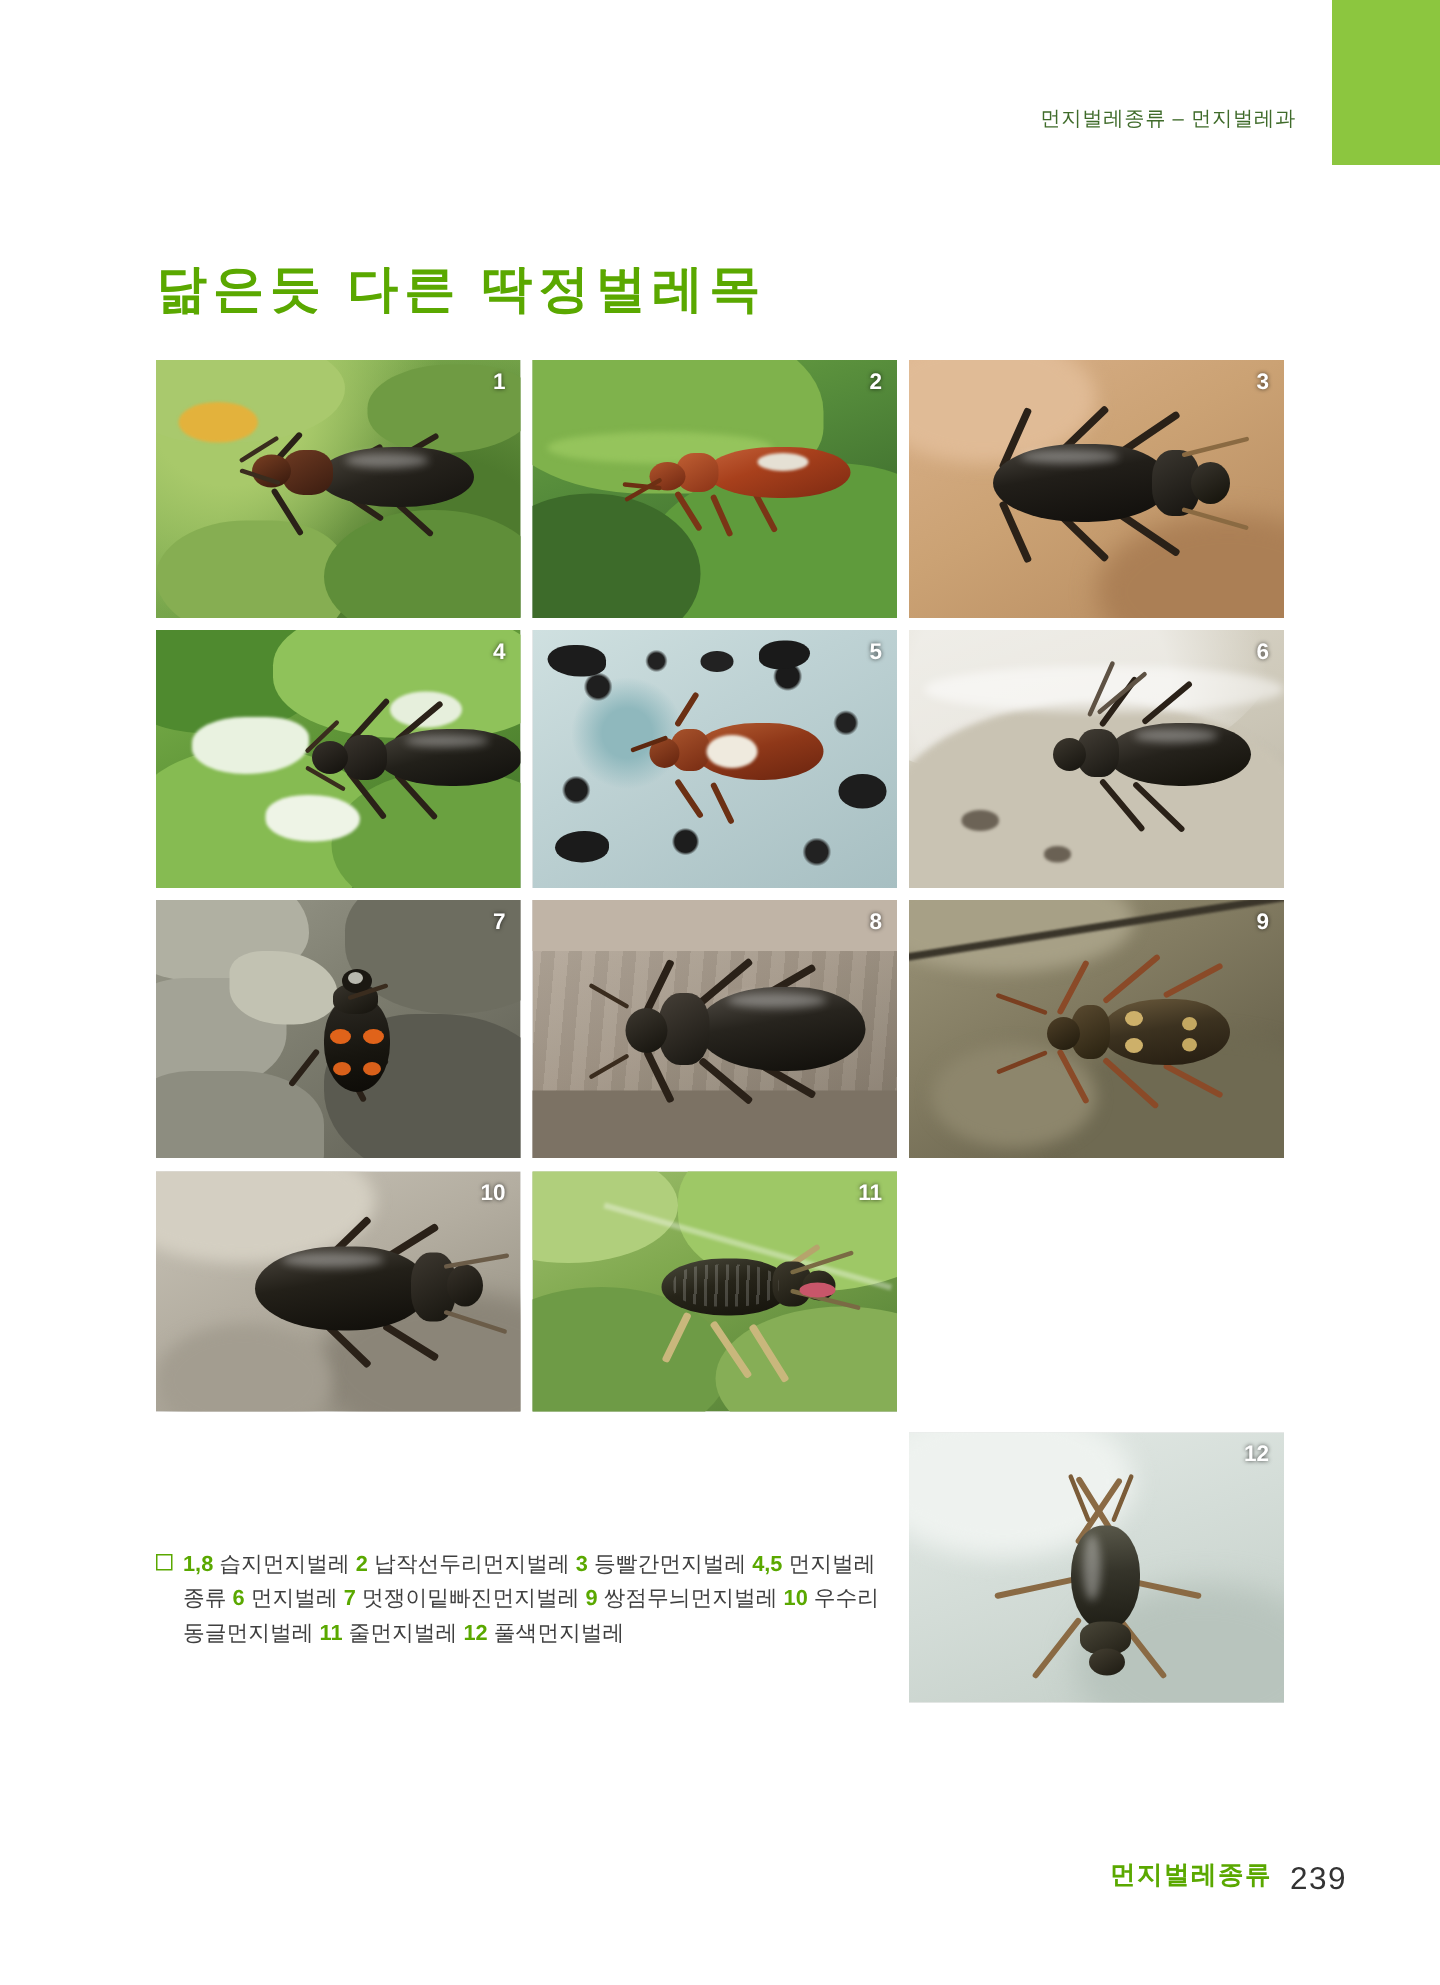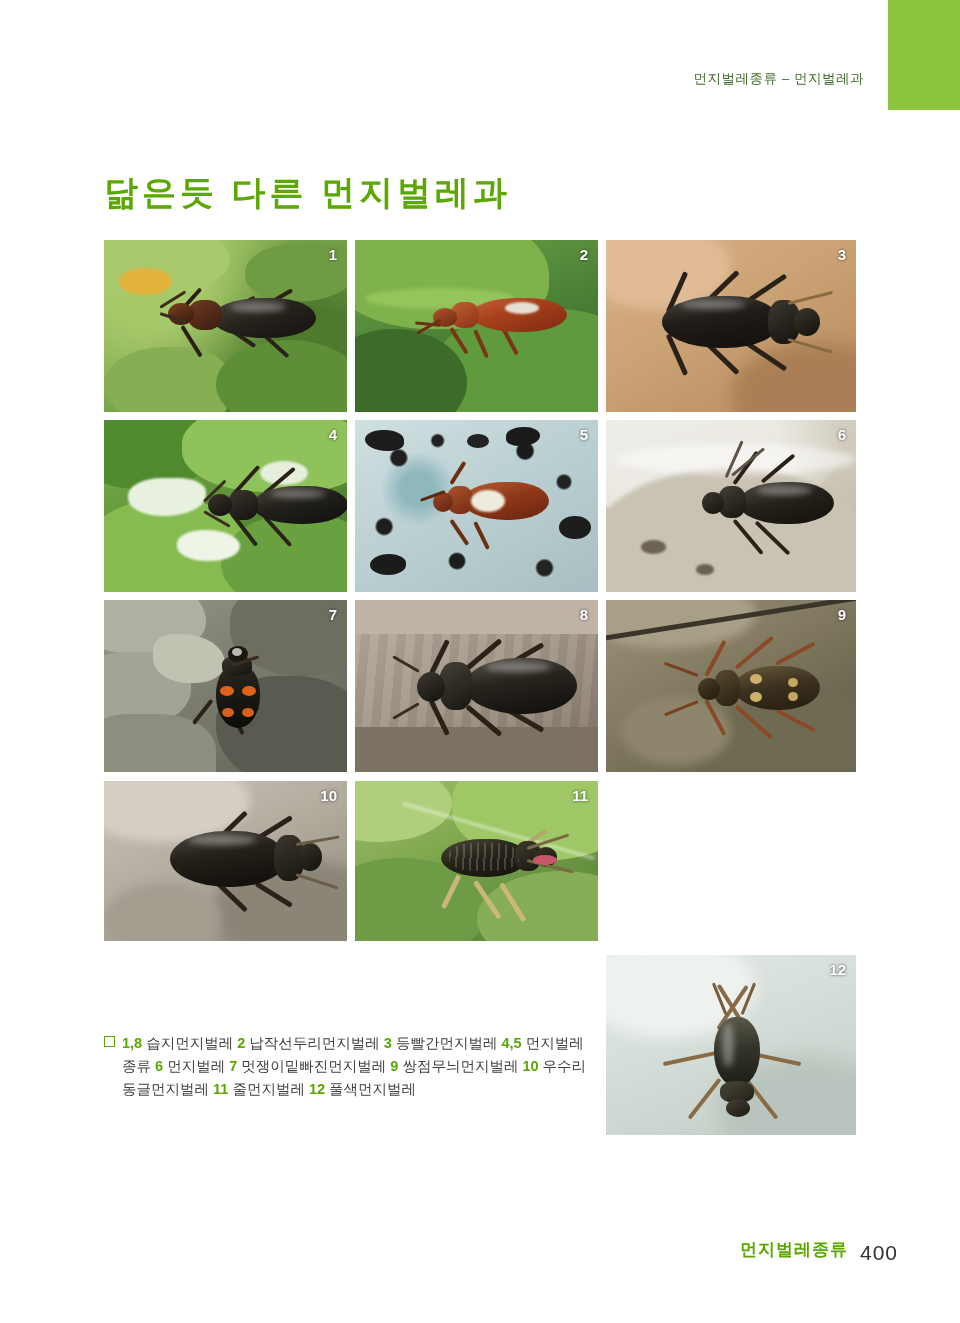--- a/index.html
+++ b/index.html
@@ -153,21 +153,21 @@
     color: #333333;
     letter-spacing: 1px;
   }
 </style>
 </head>
 <body>
 
 <div class="corner-tab"></div>
 <div class="header-label">먼지벌레종류 – 먼지벌레과</div>
 
-<div class="page-title">닮은듯 다른 먼지벌레과</div>
+<div class="page-title">닮은듯 다른 딱정벌레목</div>
 
 <div class="photo" style="left:104px; top:240px; width:243px; height:172px;">
   <div class="scene" style="background:
       radial-gradient(circle at 20% 18%, #a8c96a 0 22%, rgba(0,0,0,0) 60%),
       radial-gradient(circle at 80% 80%, #4e7a2e 0 30%, rgba(0,0,0,0) 65%),
       linear-gradient(145deg,#8fb85c 0%,#7aa84d 45%,#5d8d39 100%);">
     <div class="blob" style="left:-6%; top:-8%; width:58%; height:40%; background:#a9c96d; border-radius:45% 55% 60% 40%;"></div>
     <div class="blob" style="left:6%; top:16%; width:22%; height:16%; background:#e3b23c; border-radius:50%; filter:blur(1px);"></div>
     <div class="blob" style="left:58%; top:2%; width:46%; height:34%; background:#6f9b43; border-radius:50% 40% 55% 45%;"></div>
     <div class="blob" style="left:0%; top:62%; width:52%; height:46%; background:#86ae52; border-radius:55% 45% 40% 60%;"></div>
@@ -447,13 +447,13 @@
 </div>
 
 <div class="caption-box">
   <div class="caption-marker"></div>
   <div class="caption-text">
     <span class="n">1,8 </span><span>습지먼지벌레 </span><span class="n">2 </span><span>납작선두리먼지벌레 </span><span class="n">3 </span><span>등빨간먼지벌레 </span><span class="n">4,5 </span><span>먼지벌레종류 </span><span class="n">6 </span><span>먼지벌레 </span><span class="n">7 </span><span>멋쟁이밑빠진먼지벌레 </span><span class="n">9 </span><span>쌍점무늬먼지벌레 </span><span class="n">10 </span><span>우수리동글먼지벌레 </span><span class="n">11 </span><span>줄먼지벌레 </span><span class="n">12 </span><span>풀색먼지벌레</span>
   </div>
 </div>
 
 <div class="footer-logo">먼지벌레종류</div>
-<div class="page-number">400</div>
+<div class="page-number">239</div>
 
 </body></html>

